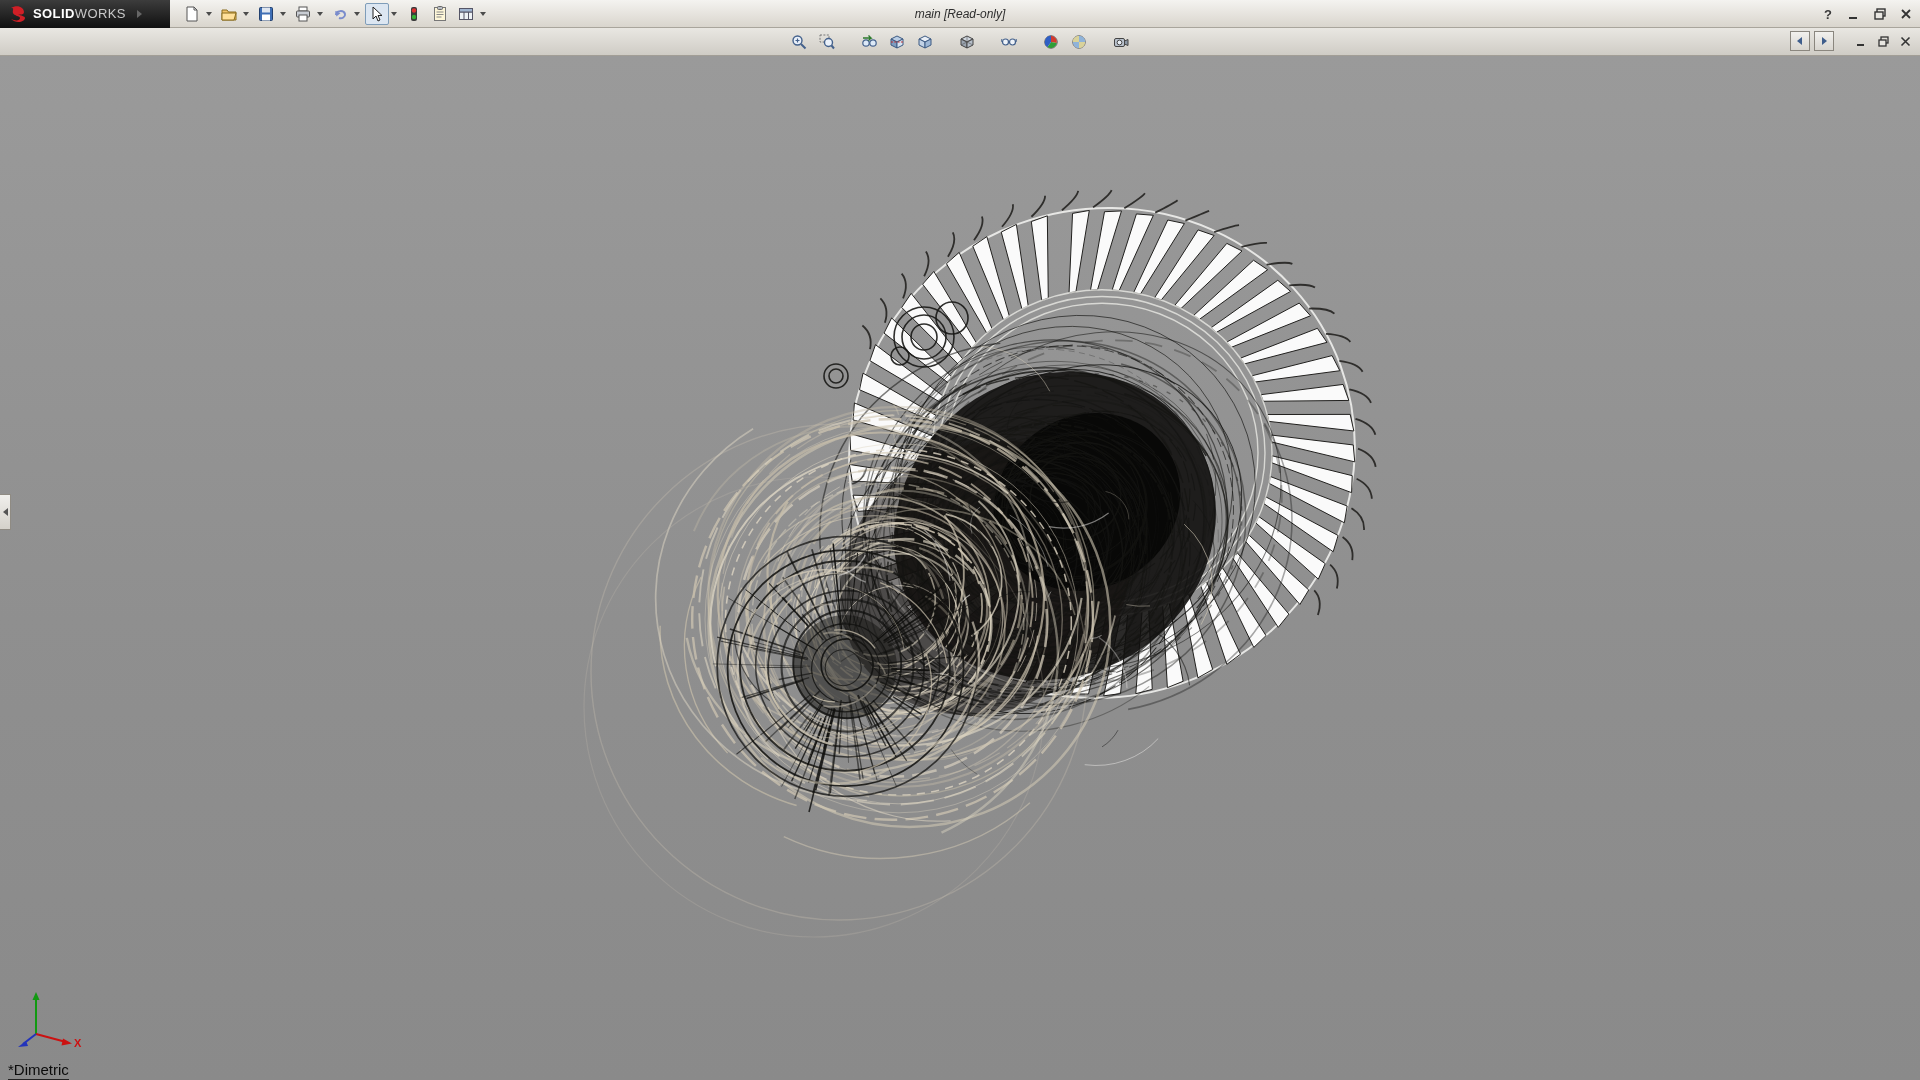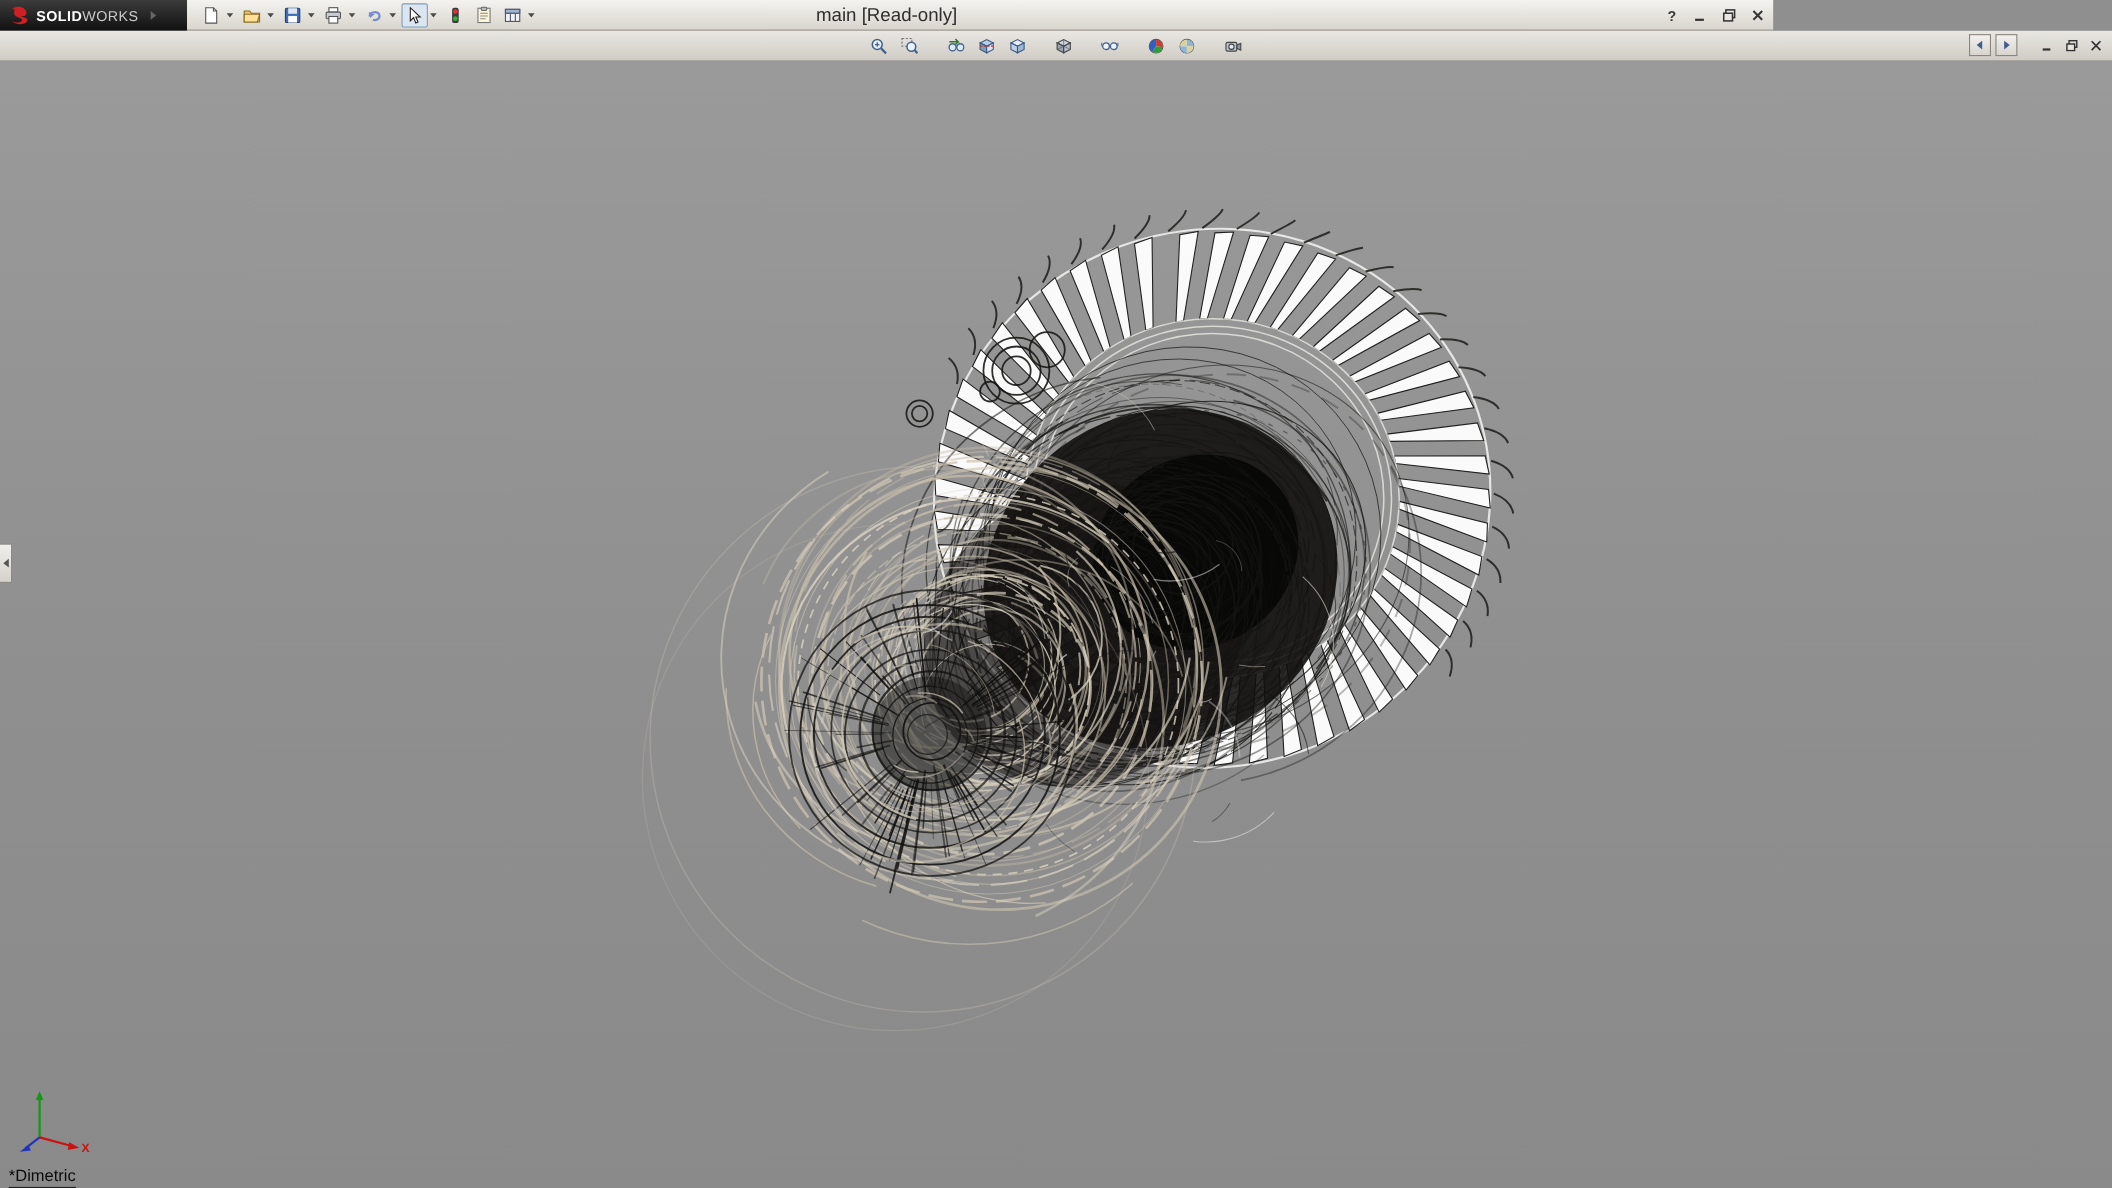--- a/index.html
+++ b/index.html
@@ -1,39 +1,39 @@
 <!DOCTYPE html>
 <html><head>
 <meta charset="utf-8">
 <style>
   * { margin:0; padding:0; box-sizing:border-box; }
   html,body { width:1920px; height:1080px; overflow:hidden;
     font-family:"Liberation Sans", sans-serif; }
   #app { position:relative; width:1920px; height:1080px; background:#8f8f8f; }
 
   
-  #titlebar { position:absolute; top:0; left:0; width:1612px; height:28px;
+  #titlebar { position:absolute; top:0; left:0; width:1920px; height:28px;
     background:linear-gradient(#f4f3f0,#d9d5cd); border-bottom:1px solid #a9a59c;
-    display:flex; }
+    display:flex; align-items:center; }
   #brand { width:170px; height:28px; background:linear-gradient(#3c3c3c,#101010);
     display:flex; align-items:center; gap:5px; padding-left:8px; flex:0 0 auto; }
   #brand .logo { width:20px; height:18px; }
   #brand .btxt { font-size:13px; letter-spacing:.4px; color:#fff; font-weight:bold; }
   #brand .btxt .lt { font-weight:normal; color:#c9c9c9; }
   .brand-expand { width:0;height:0;border-top:4px solid transparent;border-bottom:4px solid transparent;
     border-left:5px solid #666; margin-left:6px; }
   #main-toolbar { display:flex; align-items:center; gap:2px; padding-left:10px; }
   .tbtn { width:24px; height:22px; display:flex; align-items:center; justify-content:center;
     border:1px solid transparent; border-radius:2px; }
   .tbtn.pressed { border:1px solid #7f9db9; background:#dce6f1; }
   .caret { width:0; height:0; border-left:3.5px solid transparent; border-right:3.5px solid transparent;
     border-top:4px solid #4b4b4b; margin:0 3px 0 0; }
   #win-title { position:absolute; left:0; right:0; top:0; height:28px; display:flex;
     align-items:center; justify-content:center; pointer-events:none;
-    font-size:17px; color:#2e2e2e; }
+    font-size:12px; color:#2e2e2e;font-style:italic; }
   #title-controls { position:absolute; right:4px; top:0; height:28px; display:flex;
     align-items:center; gap:6px; }
   .wbtn { width:20px; height:18px; display:flex; align-items:center; justify-content:center;
     color:#3a3a3a; font-size:13px; font-weight:bold; }
 
   
   #strip { position:absolute; top:28px; left:0; width:1920px; height:28px;
     background:linear-gradient(#e9e7e2,#cfccc5); border-bottom:1px solid #a29e96; }
   #headsup { position:absolute; left:50%; top:0; transform:translateX(-50%); height:28px;
     display:flex; align-items:center; gap:4px; }

